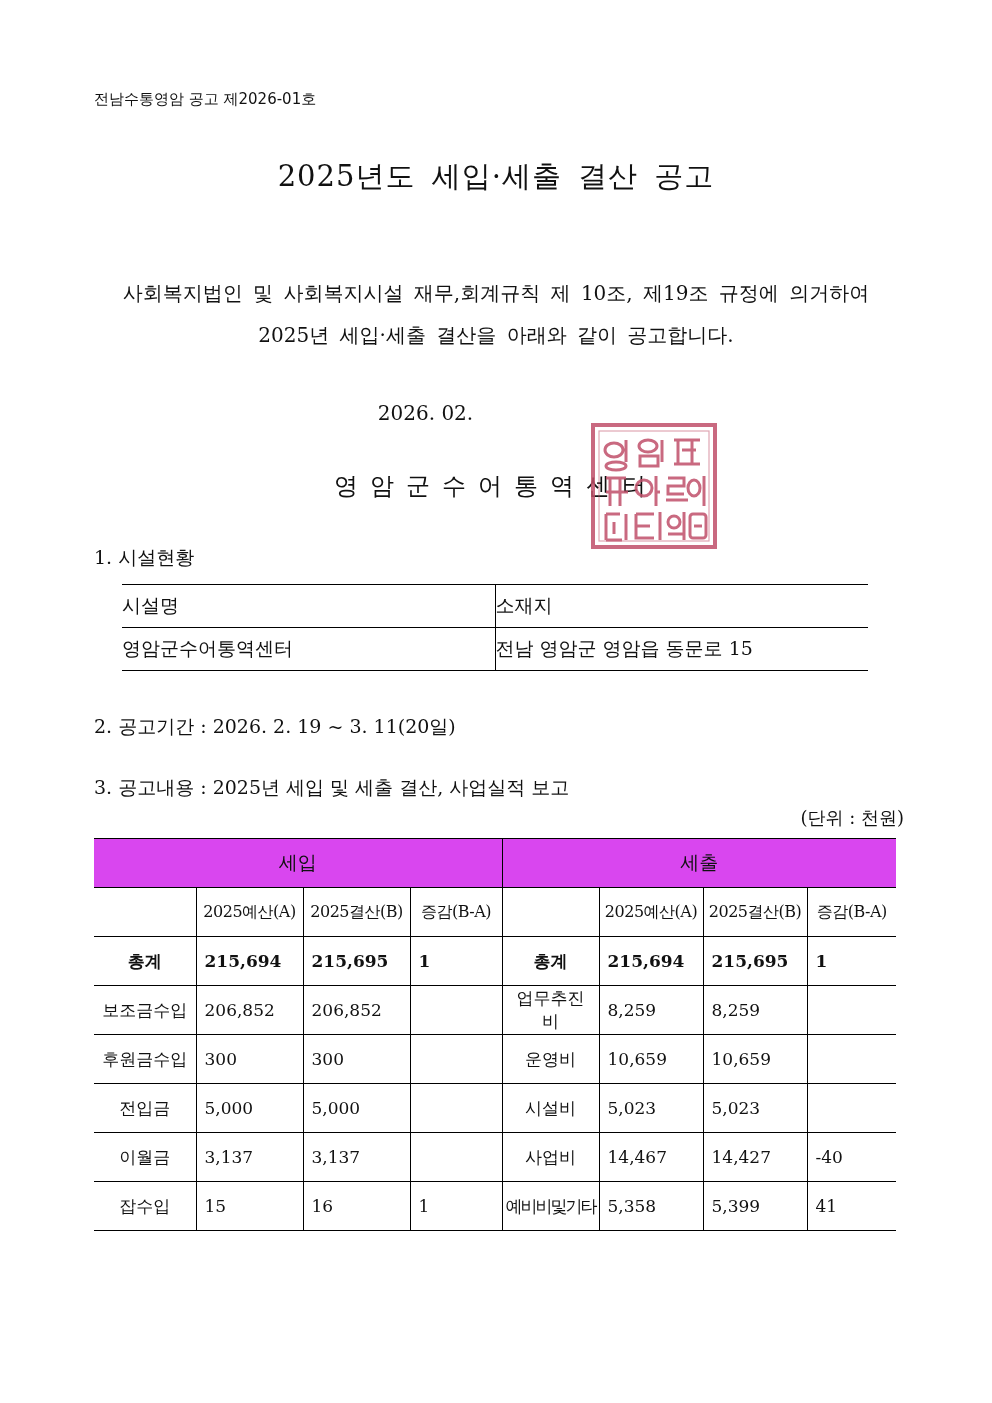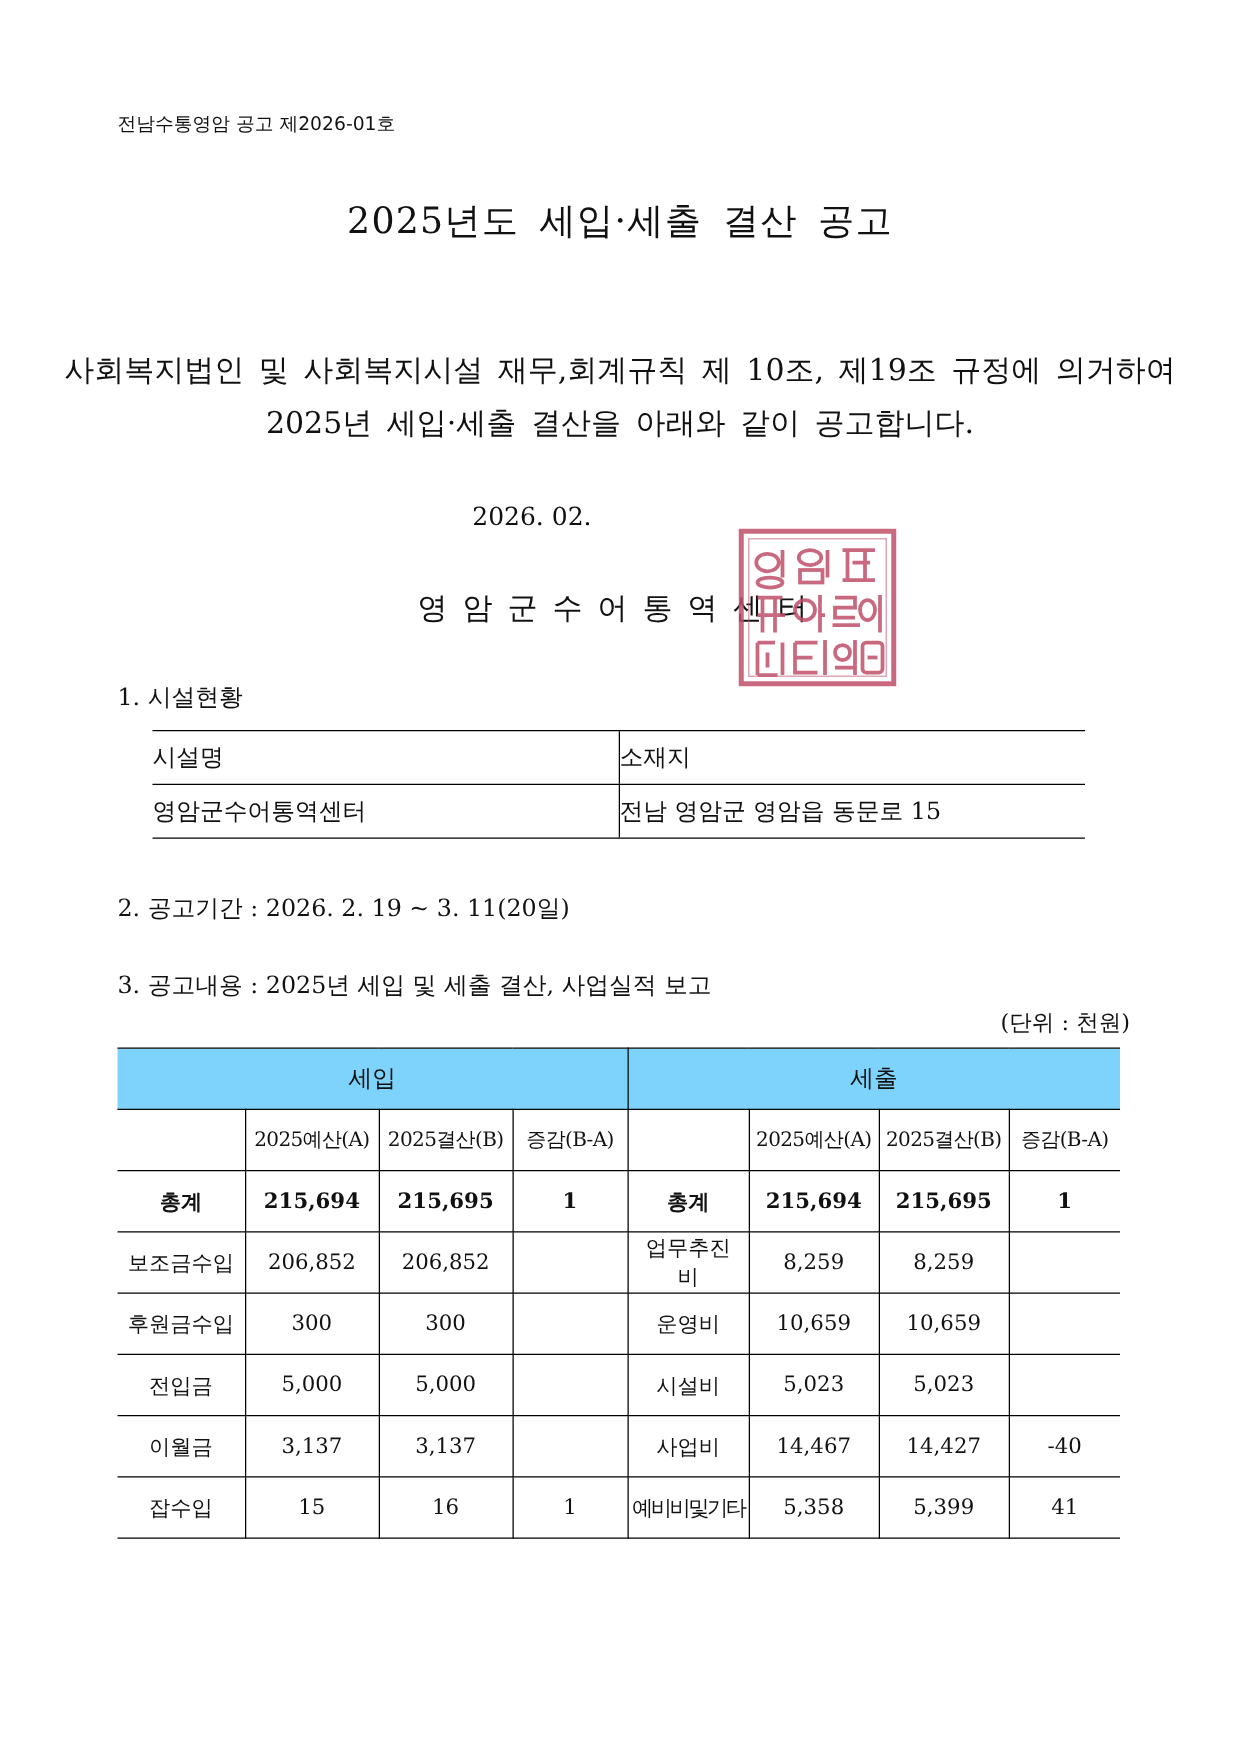--- a/index.html
+++ b/index.html
@@ -4,21 +4,21 @@
   <style>
     html, body { margin: 0; padding: 0; background: #ffffff; }
     body {
       width: 992px; height: 1403px; position: relative; overflow: hidden;
       font-family: "DejaVu Serif", "Liberation Serif", serif;
       color: #111111;
     }
     .abs { position: absolute; }
     .doc-number { left: 94px; top: 90px; font-size: 15px; font-family: "DejaVu Sans", "Liberation Sans", sans-serif; }
     .doc-title { left: 0; width: 992px; top: 157px; text-align: center; font-size: 29px; letter-spacing: 1px; word-spacing: 6px; }
-    .intro { left: 0; width: 992px; text-align: center; font-size: 24px; word-spacing: 4px; }
+    .intro { left: 0; width: 992px; text-align: center; font-size: 20px; word-spacing: 4px; }
     .intro-1 { top: 280px; }
     .intro-2 { top: 322px; }
     .date { left: 0; width: 851px; top: 401px; text-align: center; font-size: 20px; }
     .org { left: 0; width: 992px; top: 470px; text-align: center; font-size: 24px; letter-spacing: 12px; }
     .stamp { left: 590px; top: 422px; width: 128px; height: 128px; }
     .section { left: 94px; font-size: 19px; }
     .sec-1 { top: 545px; }
     .sec-2 { top: 714px; }
     .sec-3 { top: 775px; }
     .unit { right: 88px; top: 806px; font-size: 18px; }
@@ -32,24 +32,24 @@
     .facility-table td + td { border-left: 1px solid #000; }
 
     .budget-table { left: 94px; top: 838px; width: 802px; }
     .budget-table td {
       border: 1px solid #000; height: 48px; padding: 0 8px; font-size: 17px;
     }
     .budget-table tr td:first-child { border-left: none; }
     .budget-table tr td:last-child { border-right: none; }
     .budget-table tr:first-child td { border-top: 1.5px solid #000; }
     .budget-table tr:last-child td { border-bottom: 1.5px solid #000; }
-    .budget-table .head { background: #7dd3fc; text-align: center; font-size: 19px; height: 48px; }
+    .budget-table .head { background: #d946ef; text-align: center; font-size: 19px; height: 48px; }
     .budget-table .colhead { text-align: center; font-size: 16px; letter-spacing: -0.5px; padding: 0 2px; }
     .budget-table .label { text-align: center; }
-    .budget-table .num { text-align: center; }
+    .budget-table .num { text-align: left; }
     .budget-table .bold { font-weight: bold; }
     .budget-table .sep { border-right: 1.5px solid #000; }
   </style>
 </head>
 <body>
 
 <div class="abs doc-number">전남수통영암 공고 제2026-01호</div>
 <div class="abs doc-title">2025년도 세입·세출 결산 공고</div>
 <div class="abs intro intro-1">사회복지법인 및 사회복지시설 재무,회계규칙 제 10조, 제19조 규정에 의거하여</div>
 <div class="abs intro intro-2">2025년 세입·세출 결산을 아래와 같이 공고합니다.</div>

